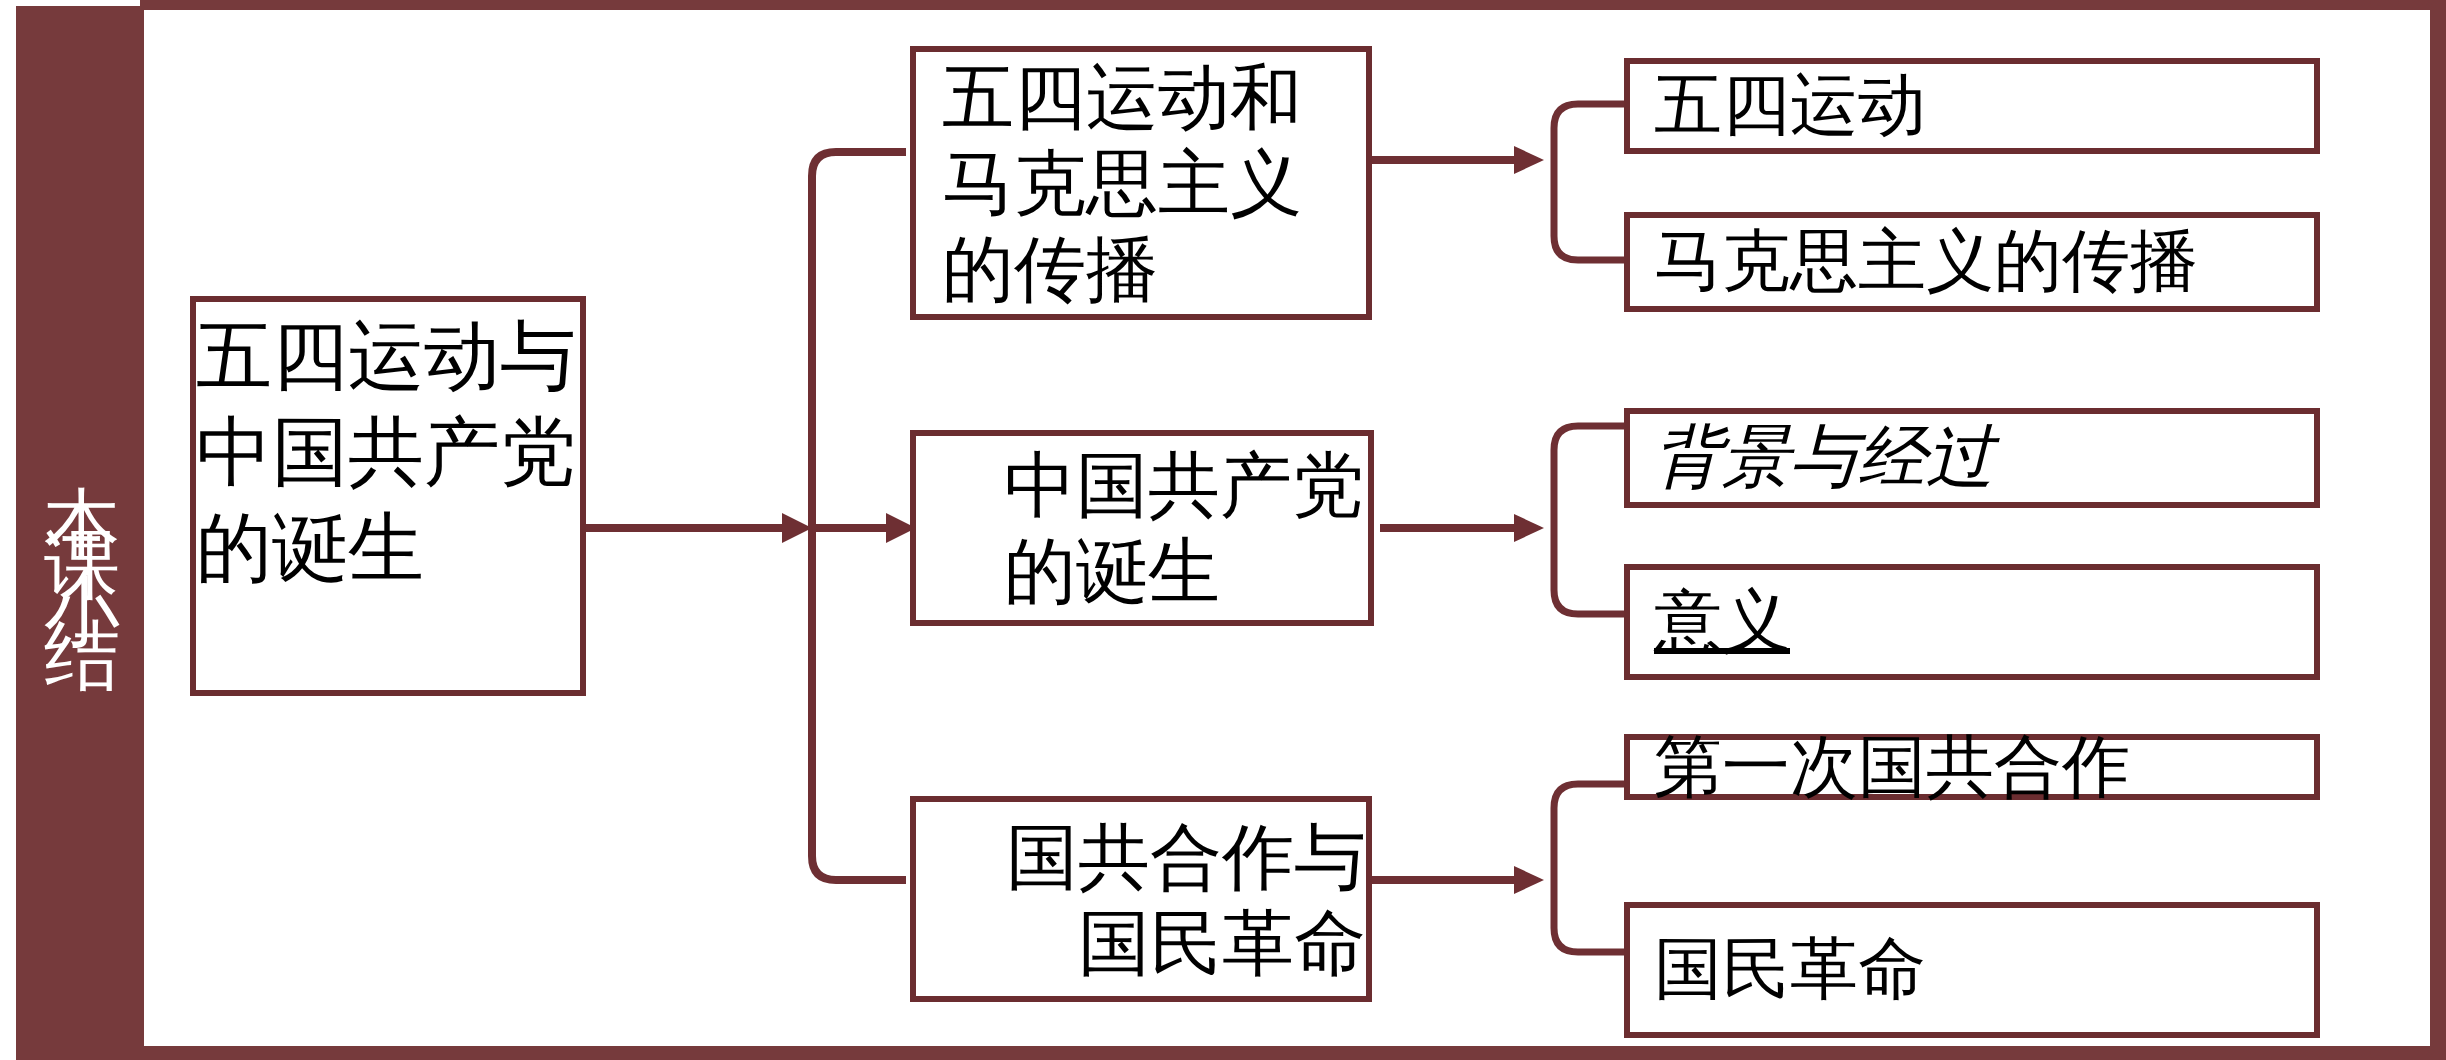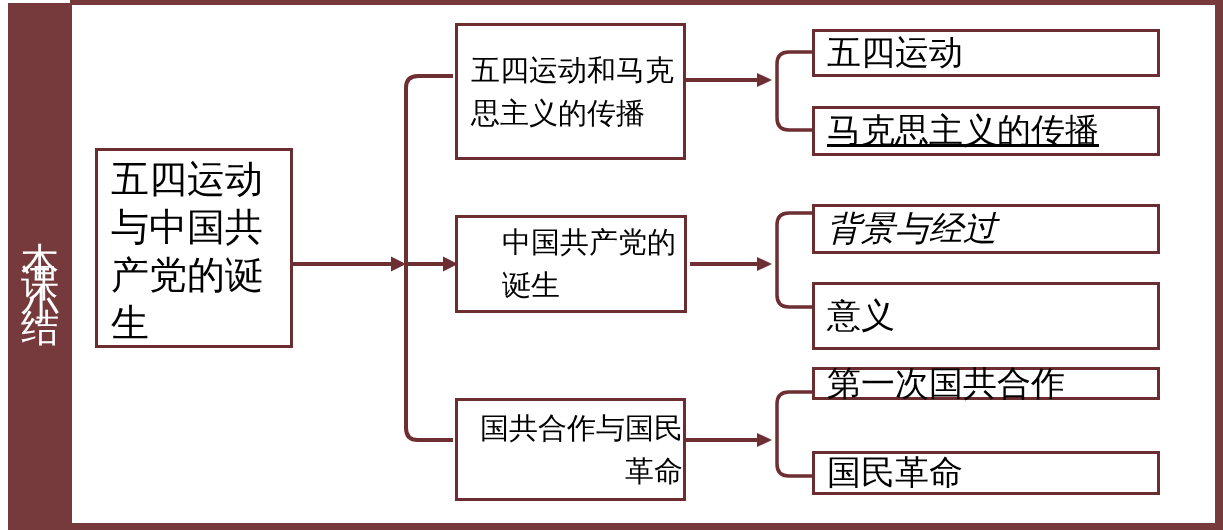--- a/index.html
+++ b/index.html
@@ -46,43 +46,43 @@
   .node{
     position:absolute;
     border:3px solid var(--box-border);
     background:var(--background);
     color:var(--text);
     box-sizing:border-box;
   }
   .root-node{
     left:95px;top:148px;width:198px;height:200px;
     font-size:38px;line-height:48px;
-    padding:4px 0 0 13px;
+    padding:4px 0 0 0;
   }
   .branch-node{
-    font-size:29px;line-height:43px;
+    font-size:36px;line-height:43px;
     padding-left:13px;
     display:flex;flex-direction:column;justify-content:center;
   }
   .branch-1{left:455px;top:23px;width:231px;height:137px;}
   .branch-2{left:455px;top:215px;width:232px;height:98px;padding-left:44px;}
   .branch-3{left:455px;top:398px;width:231px;height:103px;text-align:right;}
   .leaf-node{
     left:812px;width:348px;
     font-size:34px;
     padding-left:12px;
     display:flex;align-items:center;
     white-space:nowrap;
   }
   .leaf-1{top:29px;height:48px;}
-  .leaf-2{top:106px;height:50px;text-decoration:underline;}
+  .leaf-2{top:106px;height:50px;}
   .leaf-3{top:204px;height:50px;font-style:italic;}
-  .leaf-4{top:282px;height:68px;}
+  .leaf-4{top:282px;height:58px;text-decoration:underline;}
   .leaf-5{top:367px;height:33px;}
-  .leaf-6{top:451px;height:44px;text-align:center;}
+  .leaf-6{top:451px;height:68px;text-align:center;}
   
   .connectors{
     position:absolute;left:0;top:0;width:1223px;height:530px;
     pointer-events:none;
   }
   .connectors .ln{stroke:var(--line);stroke-width:4;fill:none;}
   .connectors .br{stroke:var(--line);stroke-width:3.5;fill:none;stroke-linecap:round;}
   .connectors .tri{fill:var(--line);stroke:none;}
 </style>
 </head>

